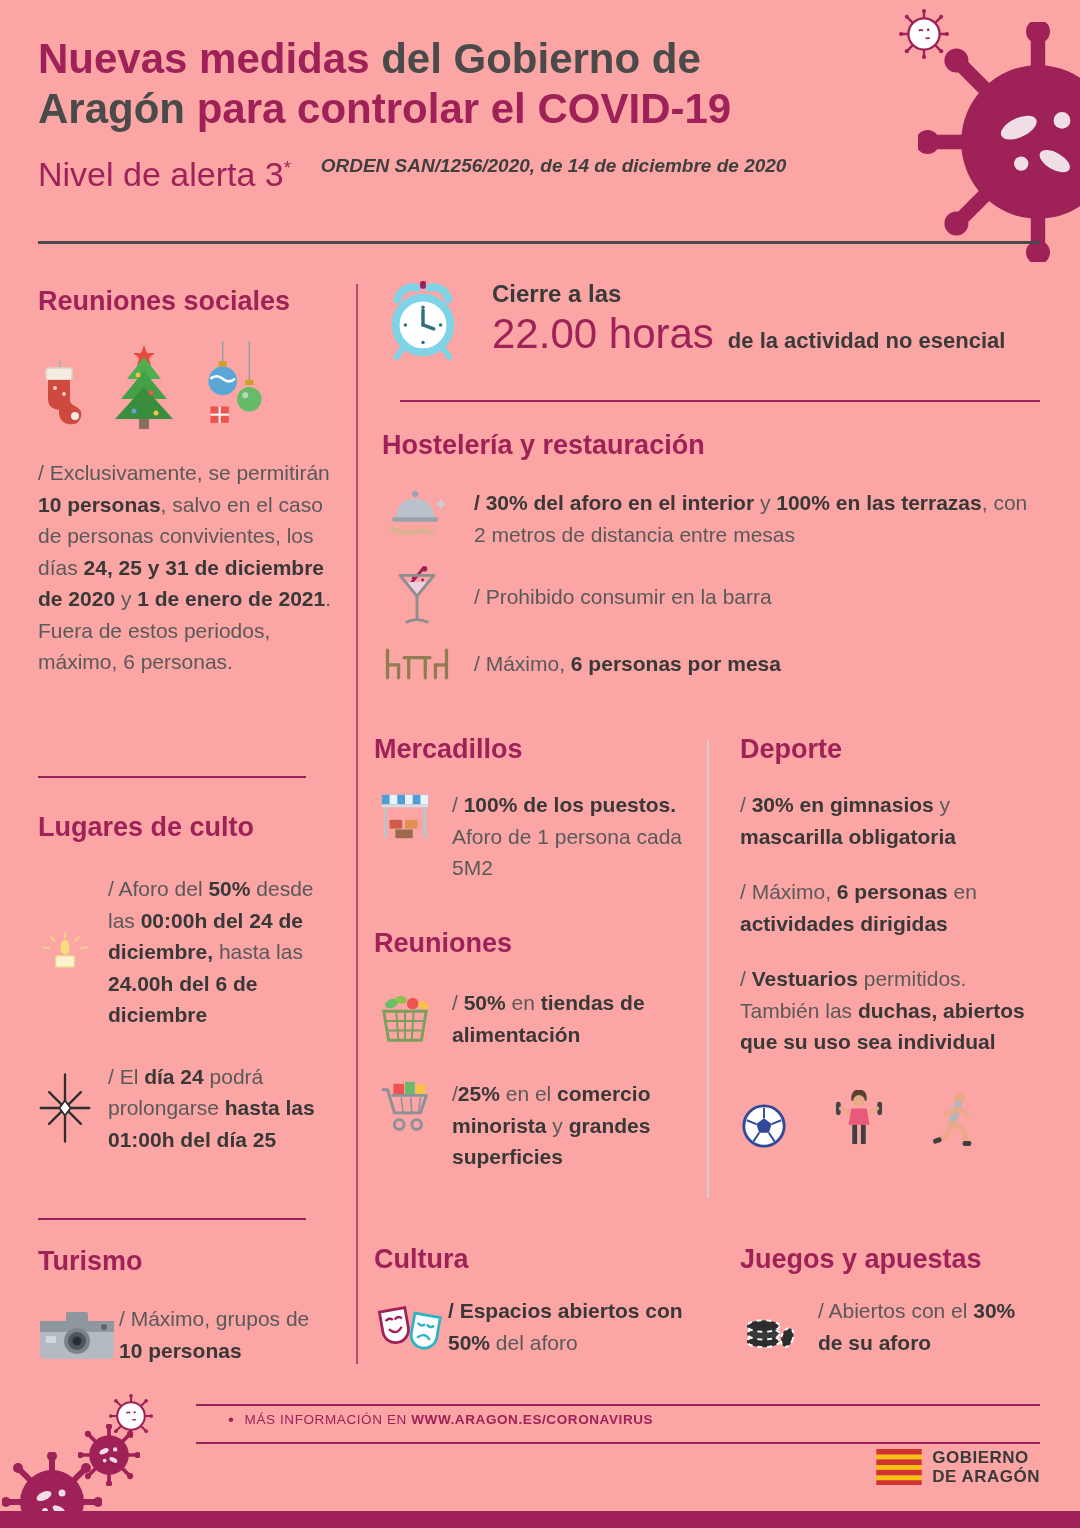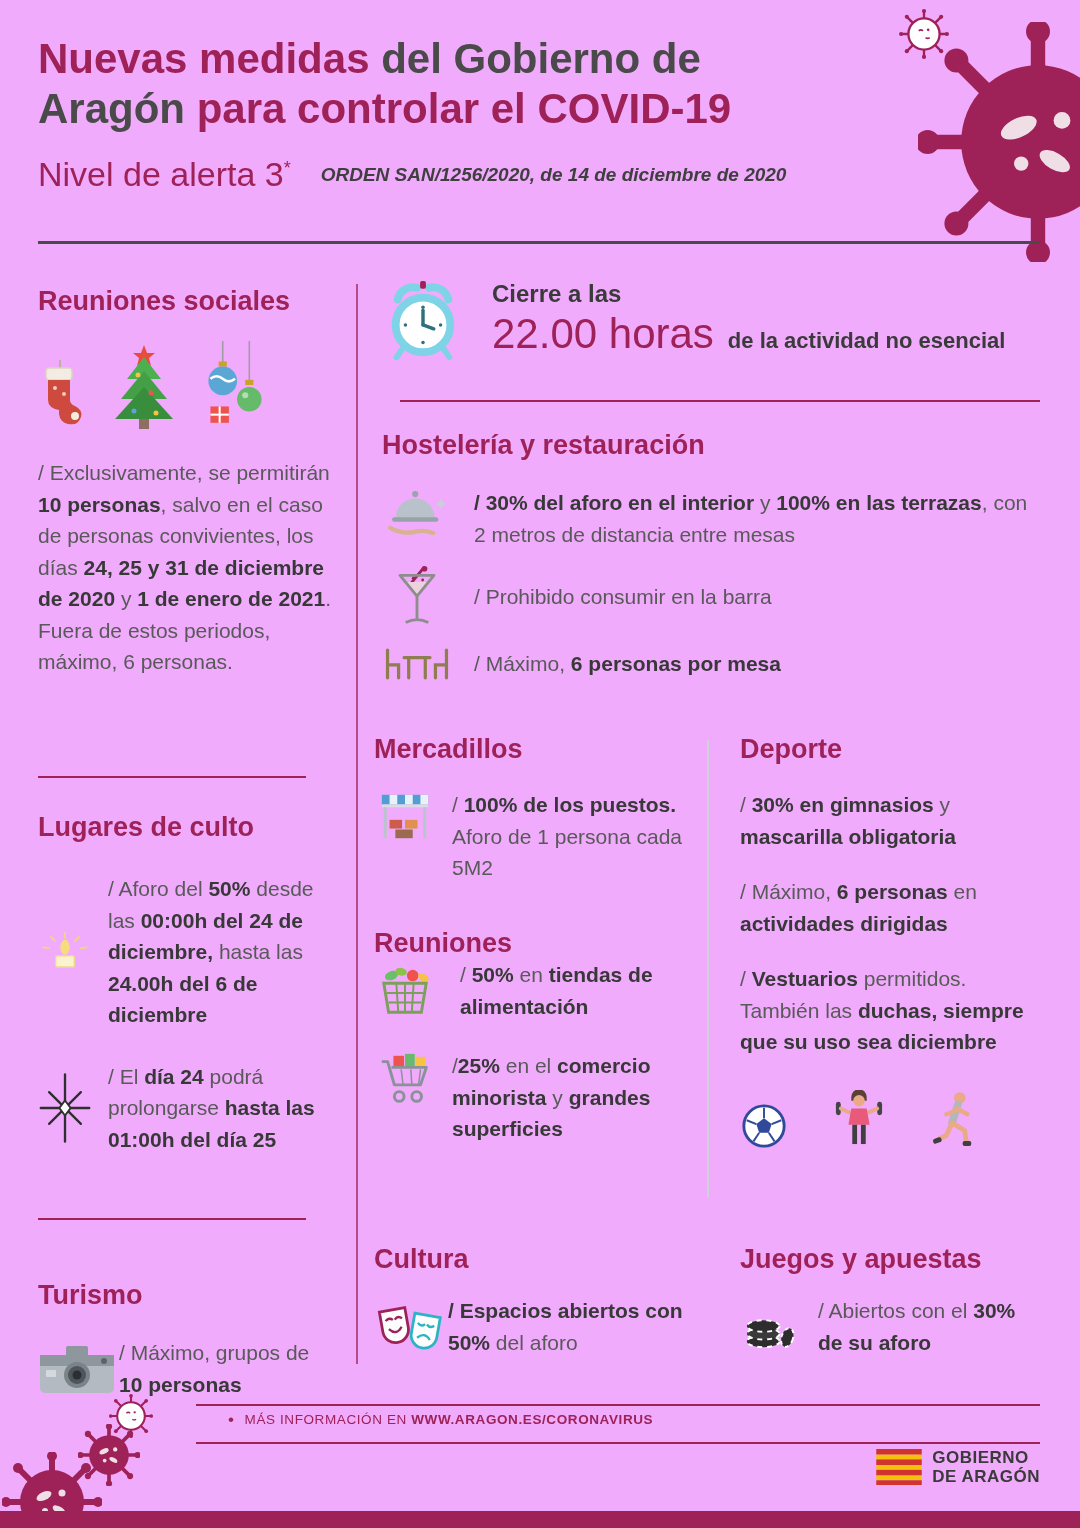--- a/index.html
+++ b/index.html
@@ -1,23 +1,23 @@
 <!DOCTYPE html>
 <html><head>
 <meta charset="utf-8">
 <style>
   html,body{margin:0;padding:0;}
   body{background:#d9d9d9;font-family:"Liberation Sans",sans-serif;}
-  .page{position:relative;width:1080px;height:1528px;margin:0 auto;background:#f0abfc;overflow:hidden;}
+  .page{position:relative;width:1080px;height:1528px;margin:0 auto;background:#fca5a5;overflow:hidden;}
 
   
   .header{position:absolute;left:38px;top:34px;width:860px;}
   .title{font-size:42px;line-height:1.18;font-weight:bold;color:#4a4a4a;margin:0;}
   .title .accent{color:#9e2158;}
-  .alert-row{margin-top:22px;display:flex;align-items:center;gap:30px;}
+  .alert-row{margin-top:22px;display:flex;align-items:flex-start;gap:30px;}
   .alert{font-size:34px;color:#9e2158;font-weight:normal;}
   .alert sup{font-size:18px;}
   .order{font-size:19px;font-style:italic;font-weight:bold;color:#3f3f3f;}
   .rule-dark{position:absolute;left:38px;top:241px;width:1002px;height:2.5px;background:#4a4a4a;}
 
   
   .v-main{position:absolute;left:356px;top:284px;width:2px;height:1080px;background:#9e2158;opacity:.7;}
   .v-inner{position:absolute;left:707px;top:740px;width:1.5px;height:458px;background:#cdd2d6;}
   .div-mag{position:absolute;background:#9e2158;height:2px;}
   #div-left-1{left:38px;top:776px;width:268px;}
@@ -36,40 +36,40 @@
   
   .sec-reuniones{left:38px;top:286px;width:302px;}
   .xmas-icons{margin-top:22px;display:flex;align-items:flex-end;gap:22px;height:92px;}
   .sec-reuniones .body-text{margin-top:26px;}
 
   .sec-culto{left:34px;top:812px;width:306px;}
   .sec-culto .row{margin-top:30px;gap:12px;}
   .sec-culto .icon-box{width:62px;}
   .sec-culto .body-text{flex:1;}
 
-  .sec-turismo{left:38px;top:1280px;width:302px;}
+  .sec-turismo{left:38px;top:1246px;width:302px;}
   .sec-turismo .row{margin-top:26px;gap:3px;}
 
   .closure{position:absolute;left:382px;top:280px;display:flex;gap:28px;}
   .closure-l1{font-size:24px;font-weight:bold;color:#3a3a3a;}
   .closure-line2{display:flex;align-items:baseline;gap:14px;margin-top:2px;}
   .closure-time{font-size:42px;font-weight:normal;color:#9e2158;}
   .closure-suffix{font-size:22px;font-weight:bold;color:#3a3a3a;}
 
   .sec-host{left:382px;top:430px;width:660px;}
   .sec-host .row{gap:22px;}
   .sec-host .icon-box{width:70px;}
   .sec-host .r1{margin-top:26px;}
   .sec-host .r2{margin-top:14px;}
   .sec-host .r3{margin-top:12px;}
 
   .sec-mercadillos{left:374px;top:734px;width:314px;}
   .sec-mercadillos .row{margin-top:24px;gap:16px;}
   .sec-comercio{left:374px;top:928px;width:314px;}
-  .sec-comercio .r1{gap:24px;}
+  .sec-comercio .r1{margin-top:28px;gap:16px;}
   .sec-comercio .r2{margin-top:28px;gap:14px;}
   .sec-cultura{left:374px;top:1244px;width:314px;}
   .sec-cultura .row{margin-top:20px;gap:2px;}
 
   .sec-deporte{left:740px;top:734px;width:300px;}
   .sec-deporte .body-text{margin-top:24px;}
   .sport-icons{display:flex;gap:46px;align-items:flex-end;margin-top:32px;}
   .sec-juegos{left:740px;top:1244px;width:300px;}
   .sec-juegos .row{margin-top:20px;gap:18px;}
 
@@ -421,21 +421,21 @@
         </svg>
       </div>
       <p class="body-text"><strong>/ Espacios abiertos con 50%</strong> del aforo</p>
     </div>
   </section>
 
   <section class="sec sec-deporte">
     <h2 class="sec-title">Deporte</h2>
     <p class="body-text">/ <strong>30% en gimnasios</strong> y <strong>mascarilla obligatoria</strong></p>
     <p class="body-text">/ Máximo, <strong>6 personas</strong> en <strong>actividades dirigidas</strong></p>
-    <p class="body-text">/ <strong>Vestuarios</strong> permitidos. También las <strong>duchas, siempre que su uso sea diciembre</strong></p>
+    <p class="body-text">/ <strong>Vestuarios</strong> permitidos. También las <strong>duchas, abiertos que su uso sea individual</strong></p>
     <div class="sport-icons">
       <svg viewBox="0 0 50 50" width="48" height="48">
         <circle cx="25" cy="25" r="21" fill="#ffffff" stroke="#30499b" stroke-width="3"></circle>
         <polygon points="25,17 33,23 30,32 20,32 17,23" fill="#30499b"></polygon>
         <g stroke="#30499b" stroke-width="2">
           <line x1="25" y1="17" x2="25" y2="6"></line>
             <line x1="33" y1="23" x2="43" y2="19"></line>
           <line x1="30" y1="32" x2="36" y2="41"></line>
             <line x1="20" y1="32" x2="14" y2="41"></line>
           <line x1="17" y1="23" x2="7" y2="19"></line>

